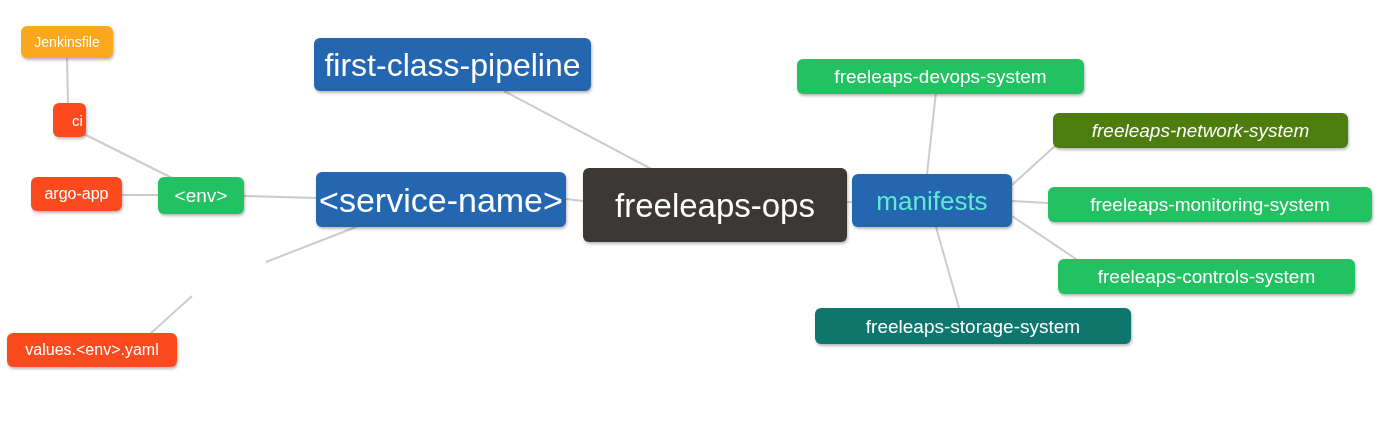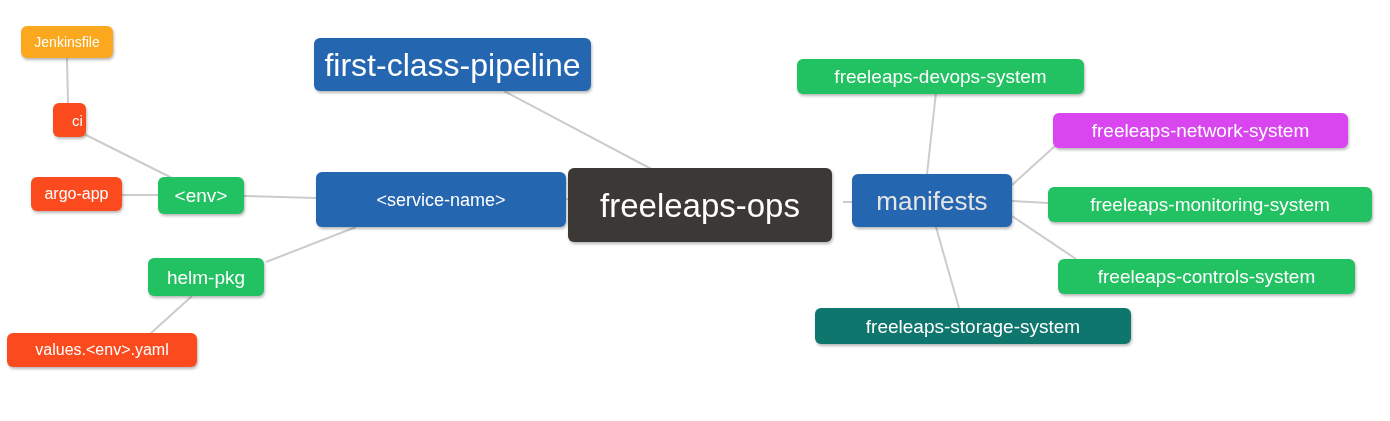--- a/index.html
+++ b/index.html
@@ -47,42 +47,39 @@
       </div>
       <div class="node" style="left: 53px; top: 103px; width: 33px; height: 34px; background: rgb(251, 74, 30); color: rgb(255, 255, 255); font-size: 15px; padding-left: 16px;">
         <span>ci</span>
       </div>
       <div class="node" style="left: 31px; top: 177px; width: 91px; height: 34px; background: rgb(251, 74, 30); color: rgb(255, 255, 255); font-size: 16px;">
         <span>argo-app</span>
       </div>
       <div class="node" style="left: 158px; top: 177px; width: 86px; height: 37px; background: rgb(34, 193, 98); color: rgb(255, 255, 255); font-size: 19px;">
         <span>&lt;env&gt;</span>
       </div>
-      <div class="node" style="left: 148px; top: 258px; width: 116px; height: 38px; background: rgb(34, 193, 98); color: rgb(255, 255, 255); font-size: 19px;">
-        <span>helm-pkg</span>
-      </div>
-      <div class="node" style="left: 7px; top: 333px; width: 190px; height: 34px; background: rgb(251, 74, 30); color: rgb(255, 255, 255); font-size: 16px;">
+      <div class="node" style="left: 7px; top: 333px; width: 170px; height: 34px; background: rgb(251, 74, 30); color: rgb(255, 255, 255); font-size: 16px;">
         <span>values.&lt;env&gt;.yaml</span>
       </div>
       <div class="node" style="left: 314px; top: 38px; width: 277px; height: 53px; background: rgb(37, 102, 177); color: rgb(255, 255, 255); font-size: 32px;">
         <span>first-class-pipeline</span>
       </div>
-      <div class="node" style="left: 316px; top: 172px; width: 250px; height: 55px; background: rgb(37, 102, 177); color: rgb(255, 255, 255); font-size: 18px;">
+      <div class="node" style="left: 316px; top: 172px; width: 250px; height: 55px; background: rgb(37, 102, 177); color: rgb(255, 255, 255); font-size: 34px;">
         <span>&lt;service-name&gt;</span>
       </div>
-      <div class="node" style="left: 568px; top: 168px; width: 264px; height: 74px; background: rgb(59, 56, 54); color: rgb(255, 255, 255); font-size: 33px;">
+      <div class="node" style="left: 583px; top: 168px; width: 264px; height: 74px; background: rgb(59, 56, 54); color: rgb(255, 255, 255); font-size: 33px;">
         <span>freeleaps-ops</span>
       </div>
-      <div class="node" style="left: 852px; top: 174px; width: 160px; height: 53px; background: rgb(37, 102, 177); color: #e5e5e5; font-size: 26px; align-items: center;">
+      <div class="node" style="left: 852px; top: 174px; width: 160px; height: 53px; background: rgb(37, 102, 177); color: #5eead4; font-size: 26px; align-items: center;">
         <span>manifests</span>
       </div>
       <div class="node" style="left: 797px; top: 30px; width: 287px; height: 35px; background: rgb(34, 193, 98); color: rgb(255, 255, 255); font-size: 19px; margin-top: 29px;">
         <span>freeleaps-devops-system</span>
       </div>
-      <div class="node" style="left: 1053px; top: 113px; width: 295px; height: 35px; background: #d946ef; color: rgb(255, 255, 255); font-size: 19px;">
+      <div class="node" style="left: 1053px; top: 113px; width: 295px; height: 35px; background: #4d7c0f; color: rgb(255, 255, 255); font-size: 19px; font-style: italic;">
         <span>freeleaps-network-system</span>
       </div>
       <div class="node" style="left: 1058px; top: 259px; width: 297px; height: 35px; background: rgb(34, 193, 98); color: rgb(255, 255, 255); font-size: 19px;">
         <span>freeleaps-controls-system</span>
       </div>
       <div class="node" style="left: 1048px; top: 187px; width: 324px; height: 35px; background: rgb(34, 193, 98); color: rgb(255, 255, 255); font-size: 19px;">
         <span>freeleaps-monitoring-system</span>
       </div>
       <div class="node" style="left: 815px; top: 308px; width: 316px; height: 36px; background: #0f766e; color: rgb(255, 255, 255); font-size: 19px;">
         <span>freeleaps-storage-system</span>

